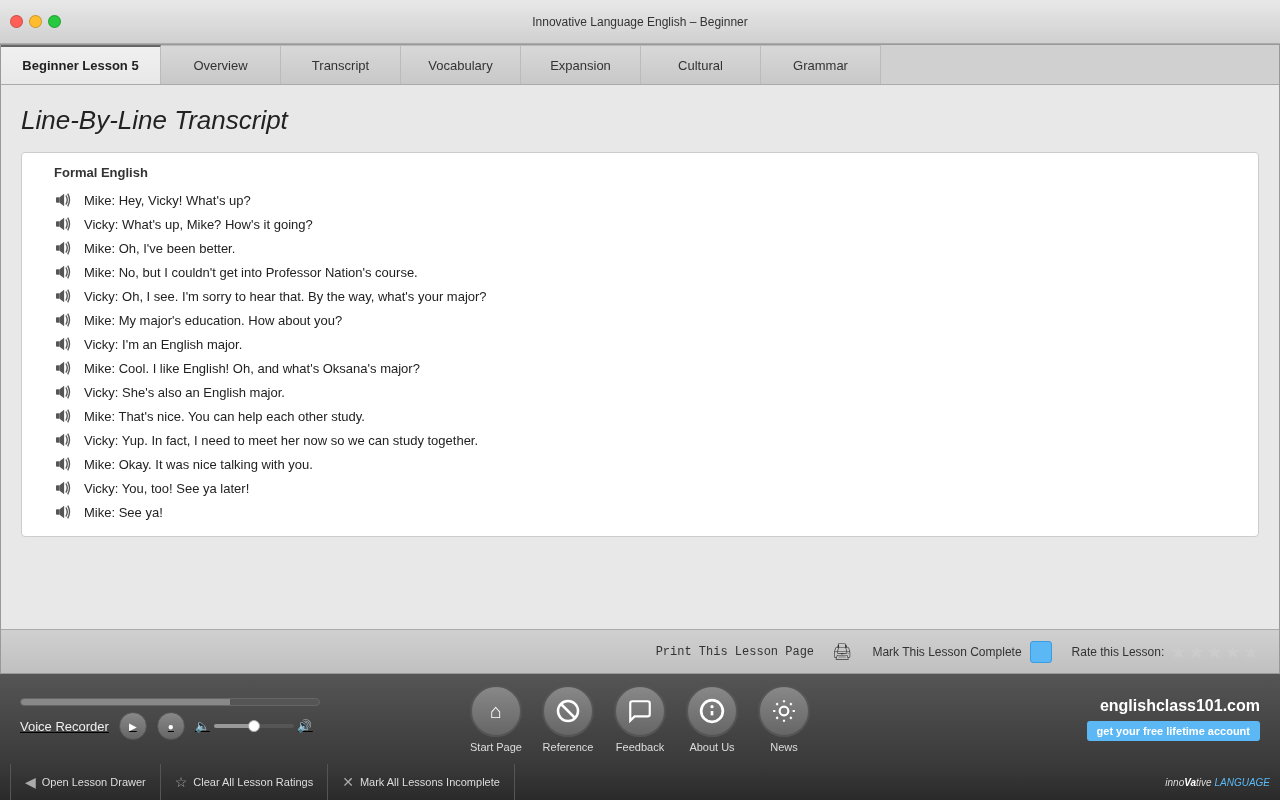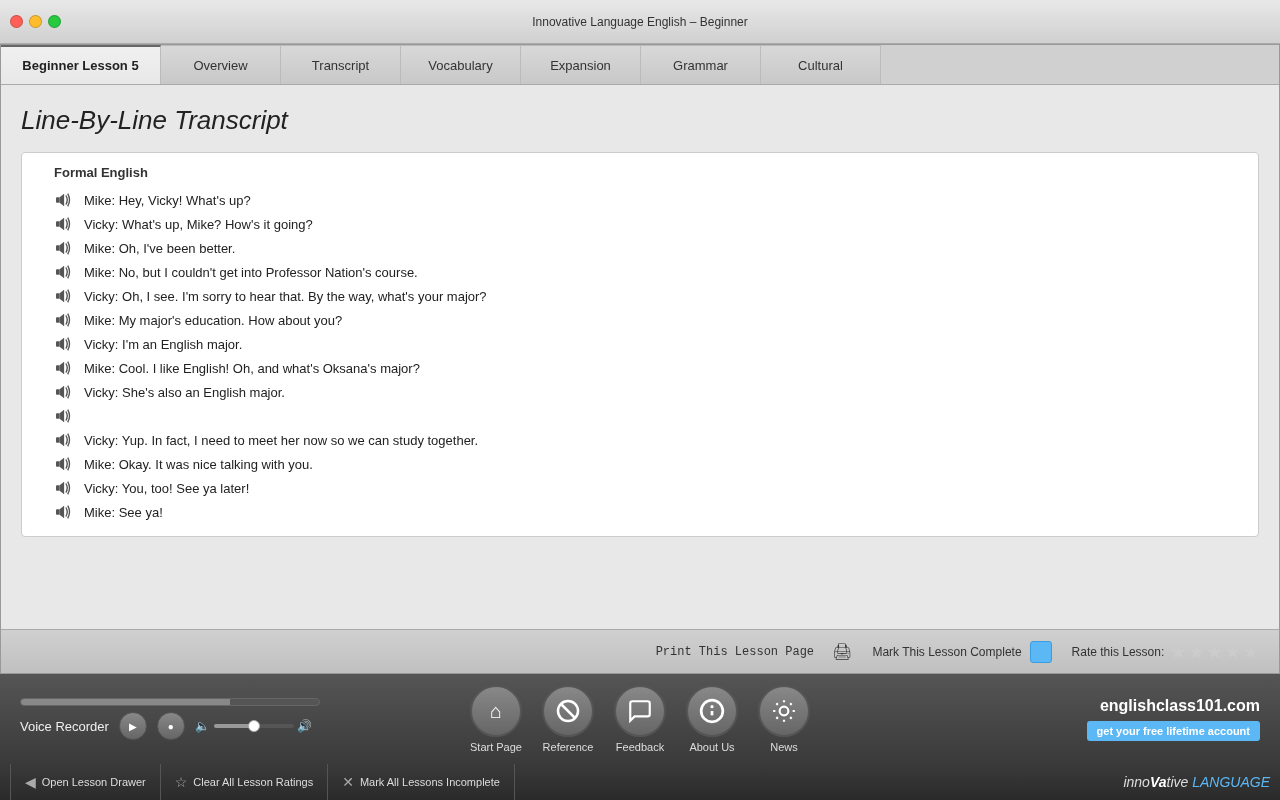--- a/index.html
+++ b/index.html
@@ -186,20 +186,21 @@
       height: 90px;
       display: flex;
       align-items: center;
       padding: 0 20px;
       position: relative;
     }
     .voice-recorder {
       display: flex;
       flex-direction: column;
       gap: 6px;
+      text-decoration: underline;
     }
     .recorder-bar {
       width: 300px;
       height: 8px;
       background: linear-gradient(to right, #888 0%, #888 70%, #555 70%);
       border-radius: 4px;
       border: 1px solid #666;
     }
     .recorder-controls {
       display: flex;
@@ -326,21 +327,21 @@
       border-right: 1px solid #555;
       cursor: pointer;
       color: #ddd;
       font-size: 11px;
     }
     .status-btn:first-child { border-left: 1px solid #555; }
     .status-icon { font-size: 14px; color: #aaa; }
     .status-brand {
       margin-left: auto;
       color: #ddd;
-      font-size: 14px;
+      font-size: 10px;
       font-style: italic;
     }
     .status-brand b { color: white; }
     .status-brand span { color: #5bb8f5; }
 
     
     .printer-icon { font-size: 16px; }
   </style>
 </head>
 <body>
@@ -355,22 +356,22 @@
 </div>
 
 <div class="window">
 
   <div class="tab-bar">
     <div class="tab-active">Beginner Lesson 5</div>
     <div class="tab">Overview</div>
     <div class="tab">Transcript</div>
     <div class="tab">Vocabulary</div>
     <div class="tab">Expansion</div>
+    <div class="tab">Cultural</div>
     <div class="tab">Grammar</div>
-    <div class="tab">Cultural</div>
   </div>
 
   <div class="content-area">
     <h1 class="page-title">Line-By-Line Transcript</h1>
 
     <div class="transcript-box">
       <div class="transcript-box-header">Formal English</div>
       <div id="transcript-lines">
 
       <div class="transcript-line">
@@ -474,20 +475,21 @@
           </div>
           <div class="transcript-line">
             <div class="sound-icon">
               <svg viewBox="0 0 20 16" fill="#555">
       <rect x="0" y="5" width="4" height="6" rx="1"></rect>
       <polygon points="4,5 9,1 9,15 4,11"></polygon>
       <path d="M11,3 Q14,8 11,13" stroke="#555" stroke-width="1.5" fill="none"></path>
       <path d="M13,1 Q17,8 13,15" stroke="#555" stroke-width="1.5" fill="none"></path>
     </svg>
             </div>
+            <span>Mike: That's nice. You can help each other study.</span>
           </div>
           <div class="transcript-line">
             <div class="sound-icon">
               <svg viewBox="0 0 20 16" fill="#555">
       <rect x="0" y="5" width="4" height="6" rx="1"></rect>
       <polygon points="4,5 9,1 9,15 4,11"></polygon>
       <path d="M11,3 Q14,8 11,13" stroke="#555" stroke-width="1.5" fill="none"></path>
       <path d="M13,1 Q17,8 13,15" stroke="#555" stroke-width="1.5" fill="none"></path>
     </svg>
             </div>

